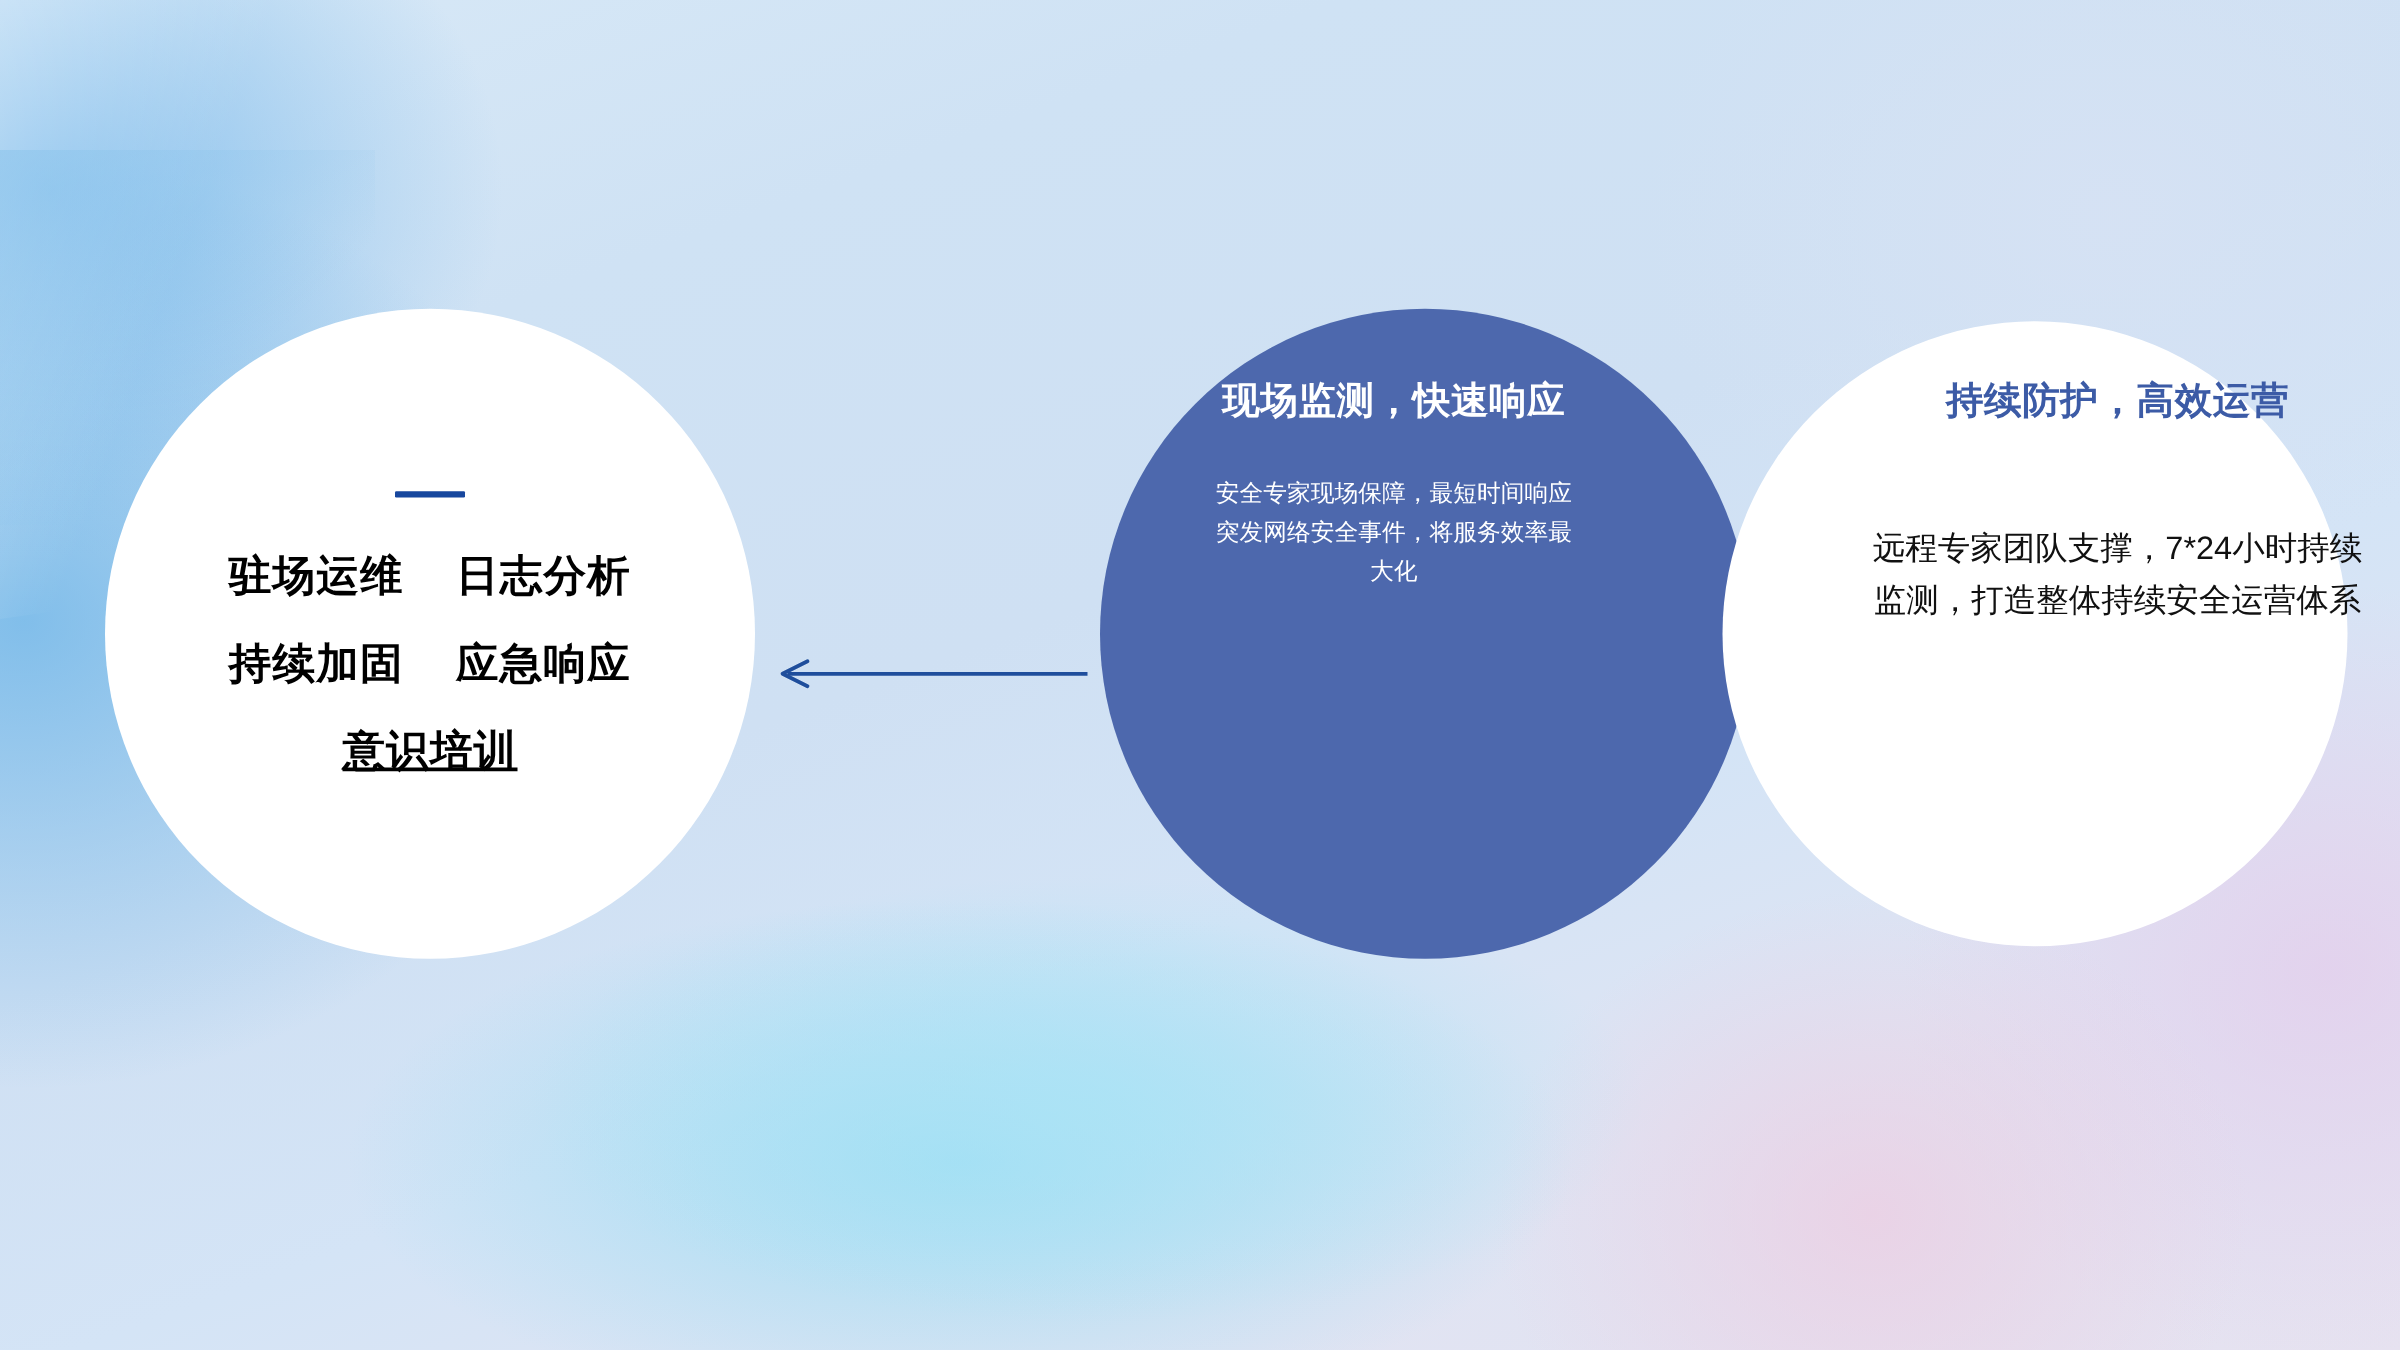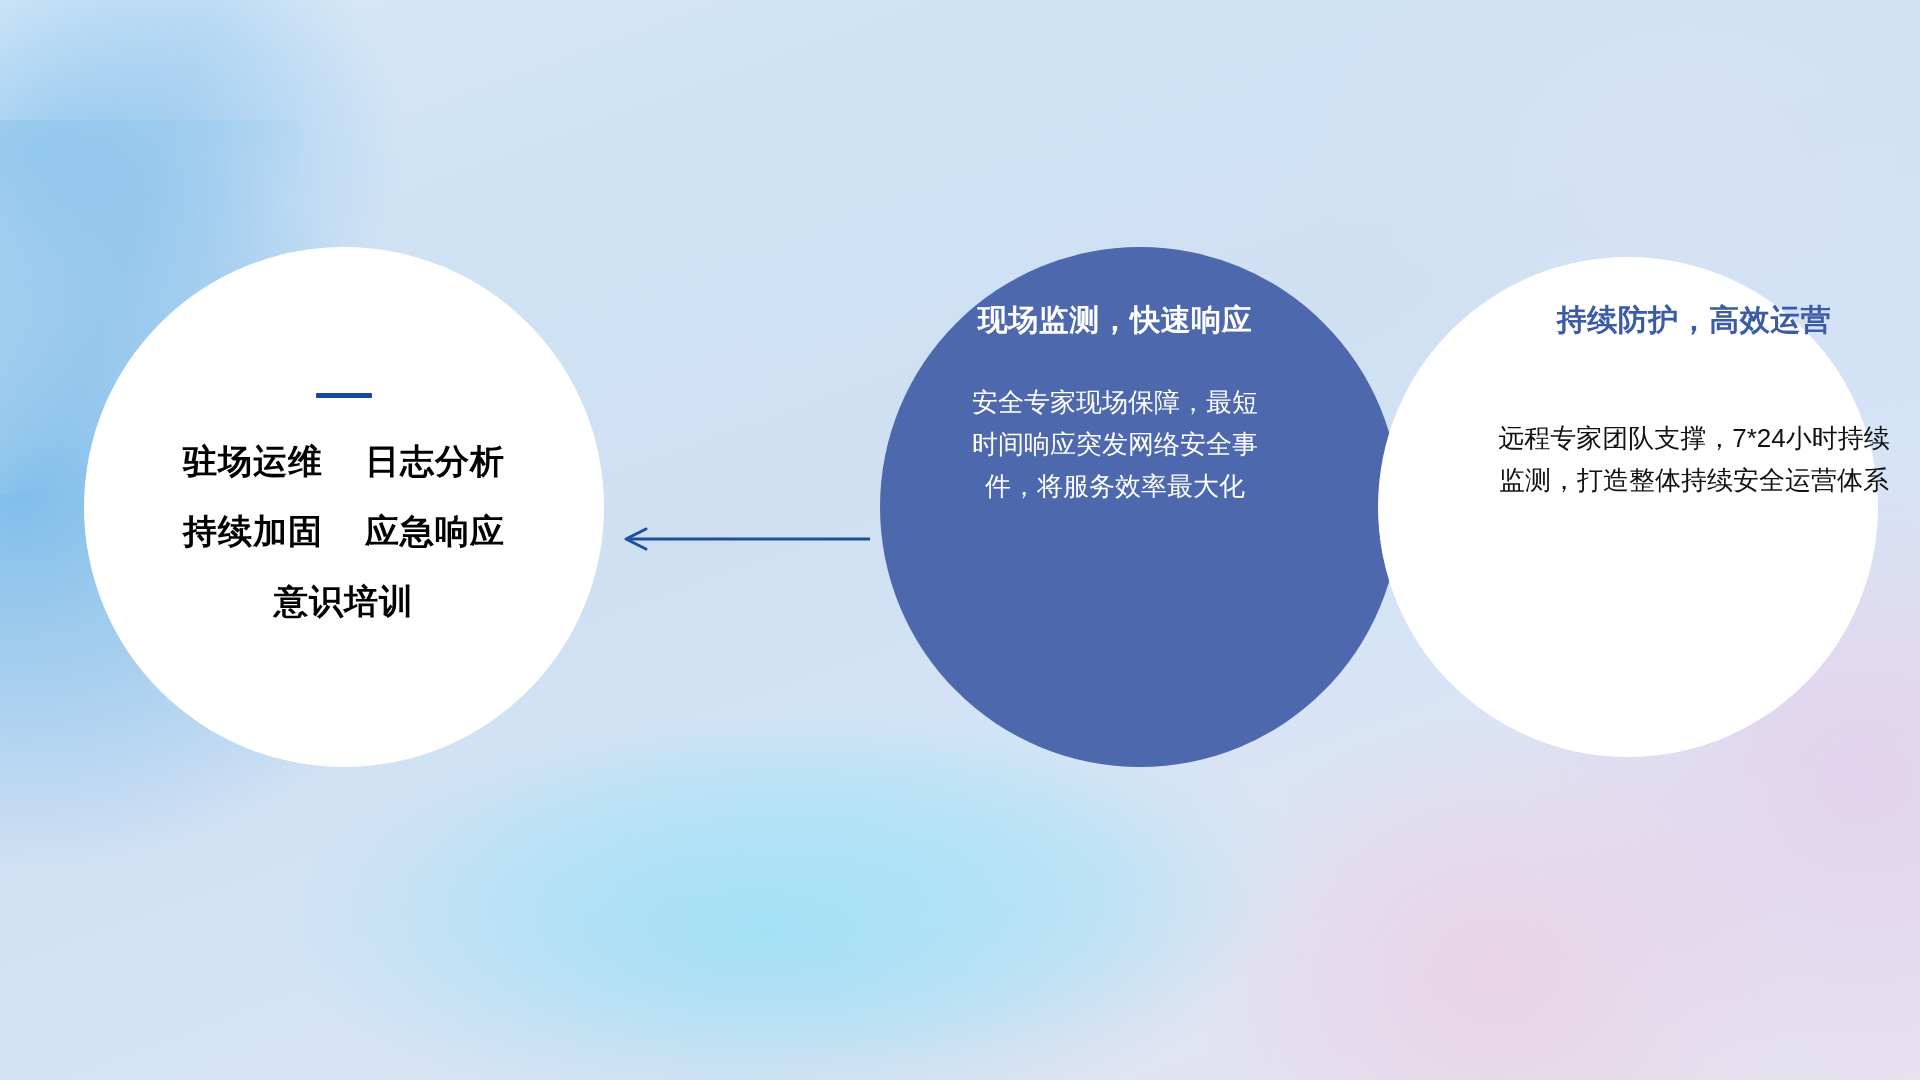--- a/index.html
+++ b/index.html
@@ -118,20 +118,21 @@
     font-size: 34px;
     font-weight: bold;
     color: #000000;
     letter-spacing: 1px;
     line-height: 1.0;
     white-space: pre;
     margin-bottom: 36px;
   }
   .left-line:last-child {
     margin-bottom: 4px;
+    text-decoration: underline;
   }
 
   
   #arrow {
     position: absolute;
     left: 612px;
     top: 525px;
     width: 260px;
     height: 28px;
     z-index: 7;
@@ -148,21 +149,21 @@
   }
   #center-title {
     font-size: 30px;
     font-weight: bold;
     color: #ffffff;
     letter-spacing: 0.5px;
     margin-bottom: 40px;
     white-space: nowrap;
   }
   #center-body {
-    font-size: 26px;
+    font-size: 19px;
     color: #ffffff;
     line-height: 1.62;
     width: 300px;
     margin: 16px auto;
     text-align: center;
   }
 
   
   #right-content {
     position: absolute;

